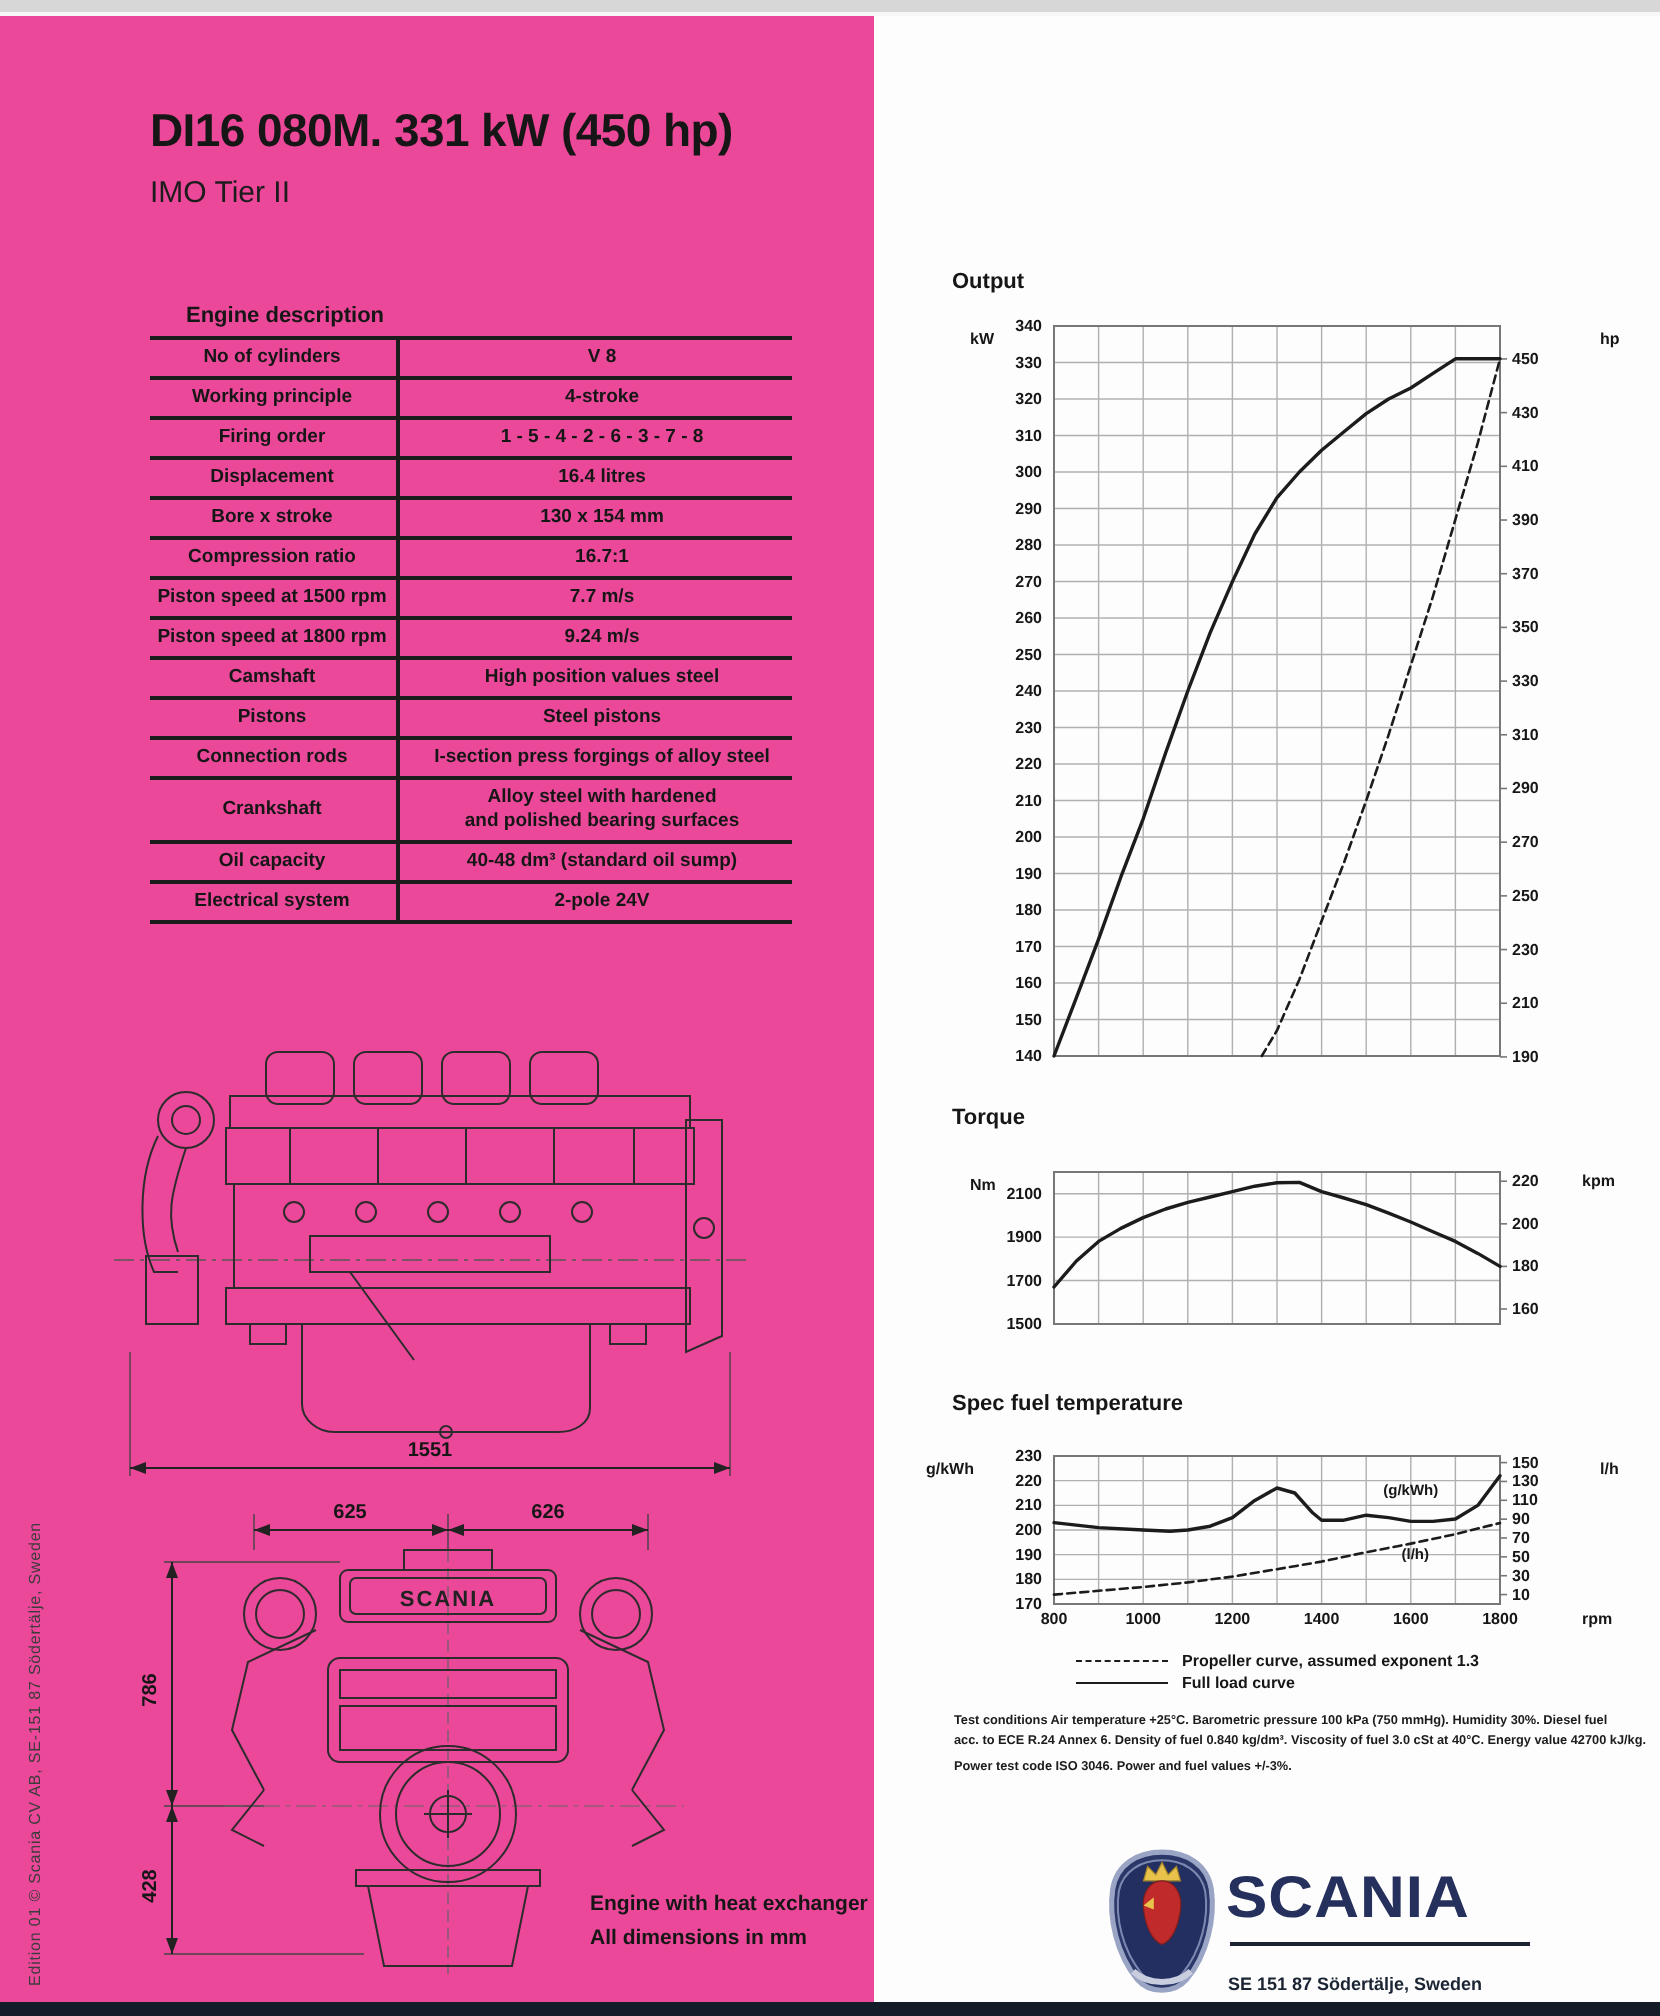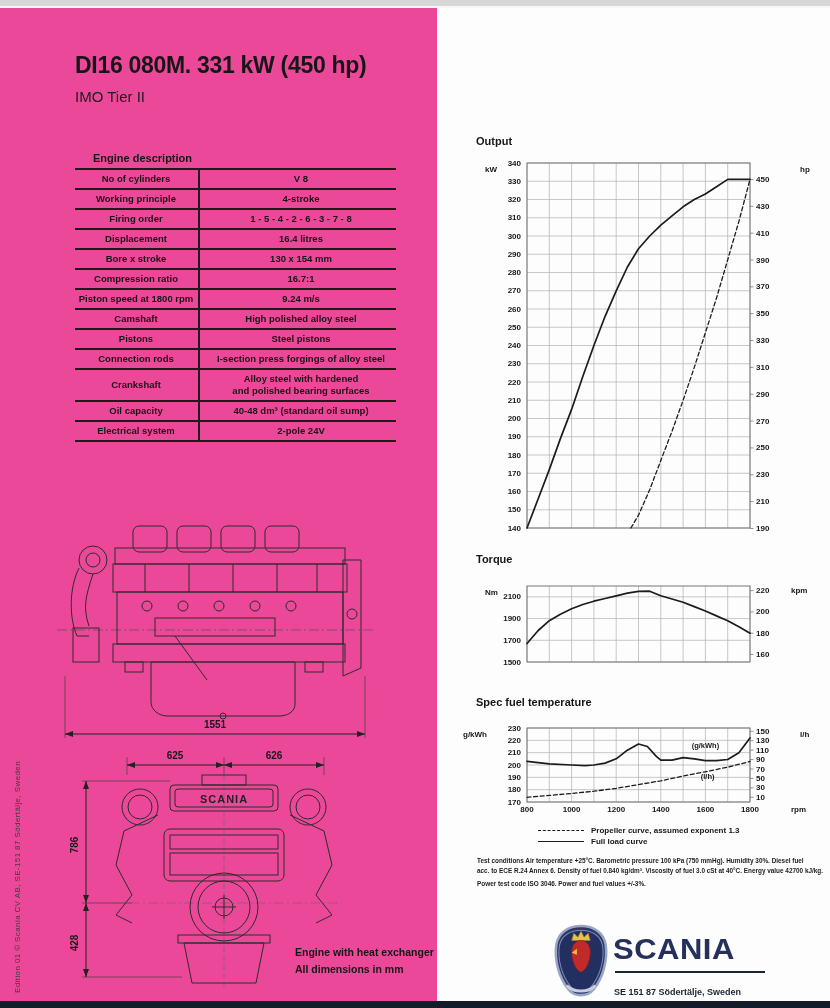--- a/index.html
+++ b/index.html
@@ -81,26 +81,30 @@
         </tr>
         <tr>
           <td class="spec-label">Bore x stroke</td>
           <td class="spec-value">130 x 154 mm</td>
         </tr>
         <tr>
           <td class="spec-label">Compression ratio</td>
           <td class="spec-value">16.7:1</td>
         </tr>
         <tr>
+          <td class="spec-label">Piston speed at 1500 rpm</td>
+          <td class="spec-value">7.7 m/s</td>
+        </tr>
+        <tr>
           <td class="spec-label">Piston speed at 1800 rpm</td>
           <td class="spec-value">9.24 m/s</td>
         </tr>
         <tr>
           <td class="spec-label">Camshaft</td>
-          <td class="spec-value">High polished alloy steel</td>
+          <td class="spec-value">High position values steel</td>
         </tr>
         <tr>
           <td class="spec-label">Pistons</td>
           <td class="spec-value">Steel pistons</td>
         </tr>
         <tr>
           <td class="spec-label">Connection rods</td>
           <td class="spec-value">I-section press forgings of alloy steel</td>
         </tr>
         <tr>

